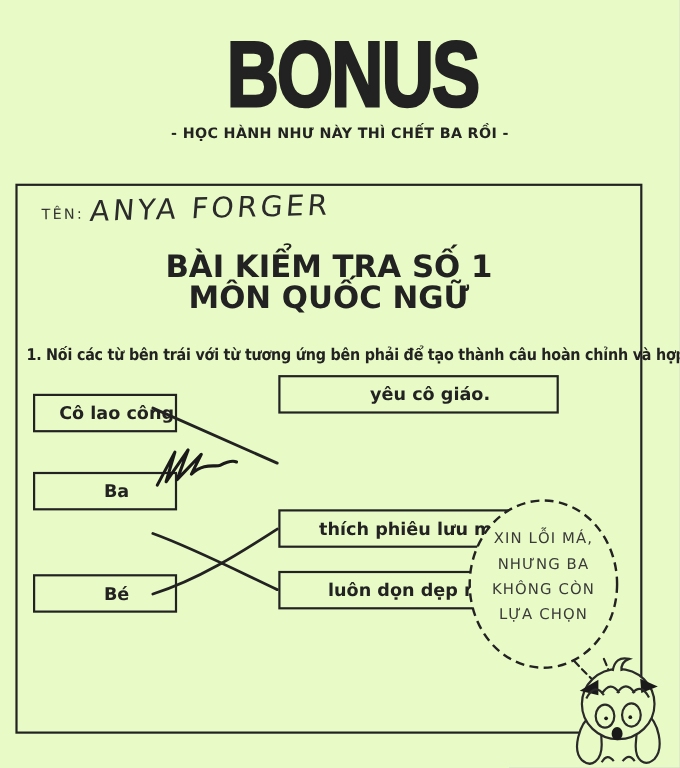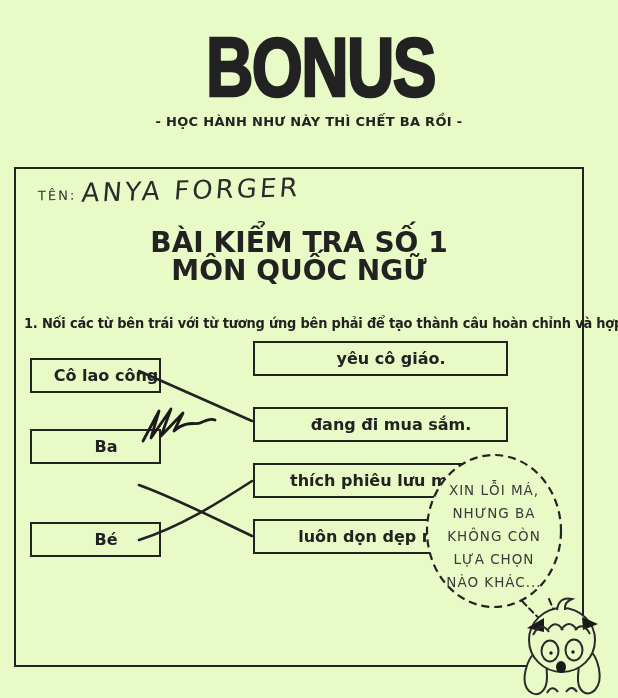--- a/index.html
+++ b/index.html
@@ -107,21 +107,20 @@
       <div>BÀI KIỂM TRA SỐ 1</div>
       <div>MÔN QUỐC NGỮ</div>
     </div>
     <div class="question">1. Nối các từ bên trái với từ tương ứng bên phải để tạo thành câu hoàn chỉnh và hợp lý:</div>
 
     <div class="mbox lbox b1">Cô lao công</div>
     <div class="mbox lbox b2">Ba</div>
     <div class="mbox lbox b4">Bé</div>
 
     <div class="mbox rbox b1">yêu cô giáo.</div>
-    <div class="mbox rbox b2">đang đi mua sắm.</div>
     <div class="mbox rbox b3">thích phiêu lưu mạo hi</div>
     <div class="mbox rbox b4">luôn dọn dẹp ngăn n</div>
   </div>
 
   <svg class="overlay" viewBox="0 0 618 698">
 
     <path d="M139 371 Q200 398 252 421" fill="none" stroke="#222" stroke-width="2.6" stroke-linecap="round"></path>
     <path d="M139 485 C175 498 218 520 252 536" fill="none" stroke="#222" stroke-width="2.6" stroke-linecap="round"></path>
     <path d="M139 540 C180 527 218 503 252 481" fill="none" stroke="#222" stroke-width="2.6" stroke-linecap="round"></path>
 
@@ -155,16 +154,15 @@
       <path d="M547 693 Q552 684 558 692" fill="var(--bg)"></path>
       <path d="M566 692 Q572 684 577 692" fill="var(--bg)"></path>
     </g>
   </svg>
 
   <div class="bubble-text">
     <div>XIN LỖI MÁ,</div>
     <div>NHƯNG BA</div>
     <div>KHÔNG CÒN</div>
     <div>LỰA CHỌN</div>
-    <div>NÀO KHÁC...</div>
   </div>
 
 </div>
 
 </body></html>

